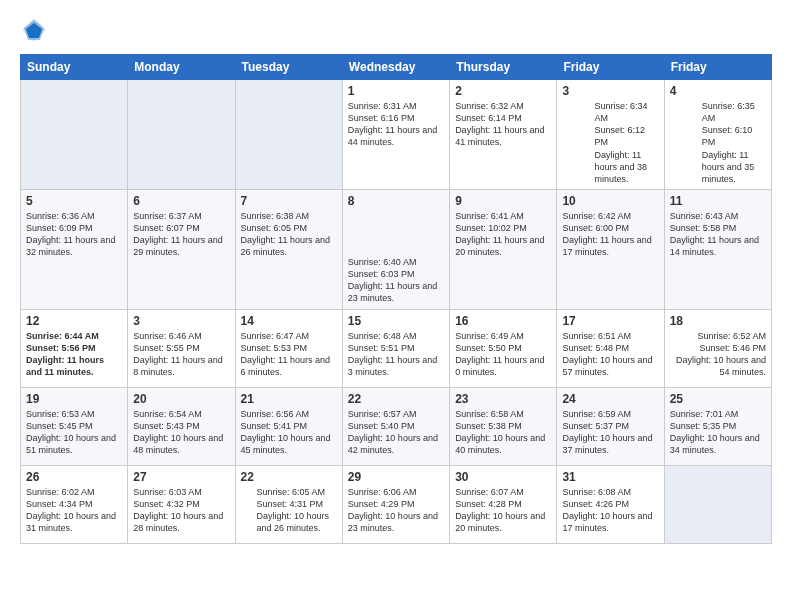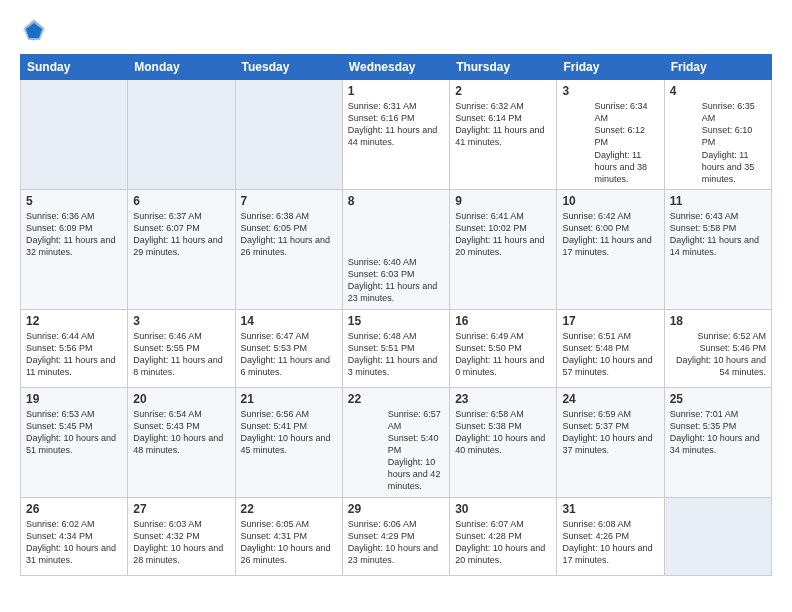--- a/index.html
+++ b/index.html
@@ -209,21 +209,21 @@
           <td>
             <span class="day-num">11</span>
             <div class="cell-text" style="white-space: pre-line;">Sunrise: 6:43 AM
 Sunset: 5:58 PM
 Daylight: 11 hours and 14 minutes.</div>
           </td>
         </tr>
         <tr>
           <td>
             <span class="day-num">12</span>
-            <div class="cell-text" style="white-space: pre-line;">Sunrise: 6:44 AM
+            <div class="cell-text" style="white-space: pre-line; font-weight: bold;">Sunrise: 6:44 AM
 Sunset: 5:56 PM
 Daylight: 11 hours and 11 minutes.</div>
           </td>
           <td>
             <span class="day-num">3</span>
             <div class="cell-text" style="white-space: pre-line;">Sunrise: 6:46 AM
 Sunset: 5:55 PM
 Daylight: 11 hours and 8 minutes.</div>
           </td>
           <td>
@@ -271,21 +271,21 @@
 Daylight: 10 hours and 48 minutes.</div>
           </td>
           <td>
             <span class="day-num">21</span>
             <div class="cell-text" style="white-space: pre-line;">Sunrise: 6:56 AM
 Sunset: 5:41 PM
 Daylight: 10 hours and 45 minutes.</div>
           </td>
           <td>
             <span class="day-num">22</span>
-            <div class="cell-text" style="white-space: pre-line; margin-left: 40px;">Sunrise: 6:57 AM
+            <div class="cell-text" style="white-space: pre-line;">Sunrise: 6:57 AM
 Sunset: 5:40 PM
 Daylight: 10 hours and 42 minutes.</div>
           </td>
           <td>
             <span class="day-num">23</span>
             <div class="cell-text" style="white-space: pre-line;">Sunrise: 6:58 AM
 Sunset: 5:38 PM
 Daylight: 10 hours and 40 minutes.</div>
           </td>
           <td>
@@ -309,21 +309,21 @@
 Daylight: 10 hours and 31 minutes.</div>
           </td>
           <td>
             <span class="day-num">27</span>
             <div class="cell-text" style="white-space: pre-line;">Sunrise: 6:03 AM
 Sunset: 4:32 PM
 Daylight: 10 hours and 28 minutes.</div>
           </td>
           <td>
             <span class="day-num">22</span>
-            <div class="cell-text" style="white-space: pre-line;">Sunrise: 6:05 AM
+            <div class="cell-text" style="white-space: pre-line; margin-left: 16px;">Sunrise: 6:05 AM
 Sunset: 4:31 PM
 Daylight: 10 hours and 26 minutes.</div>
           </td>
           <td>
             <span class="day-num">29</span>
             <div class="cell-text" style="white-space: pre-line;">Sunrise: 6:06 AM
 Sunset: 4:29 PM
 Daylight: 10 hours and 23 minutes.</div>
           </td>
           <td>

